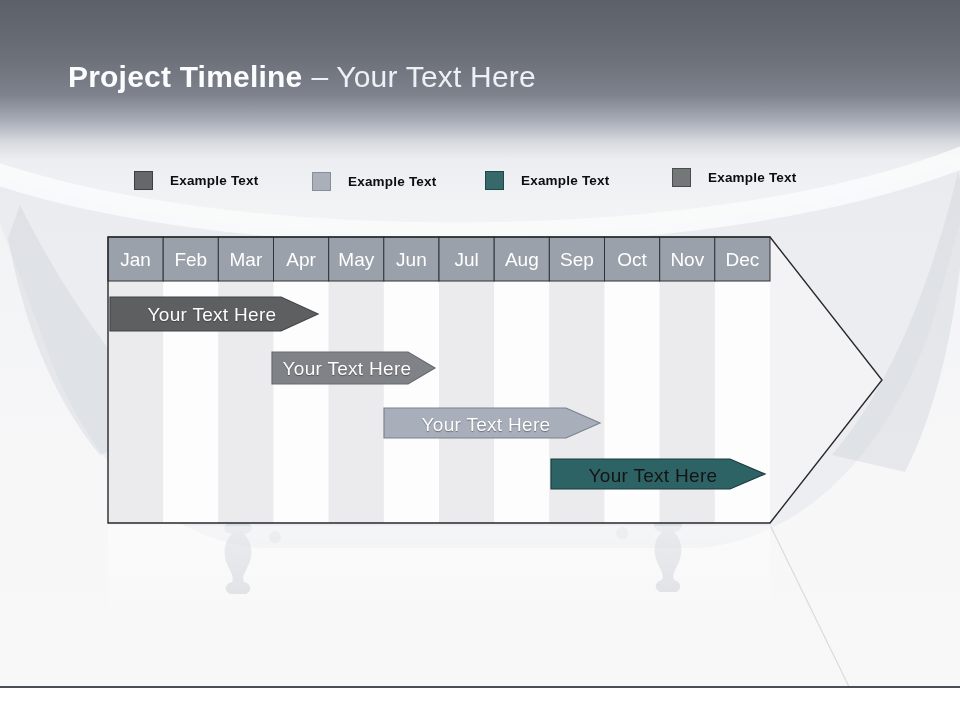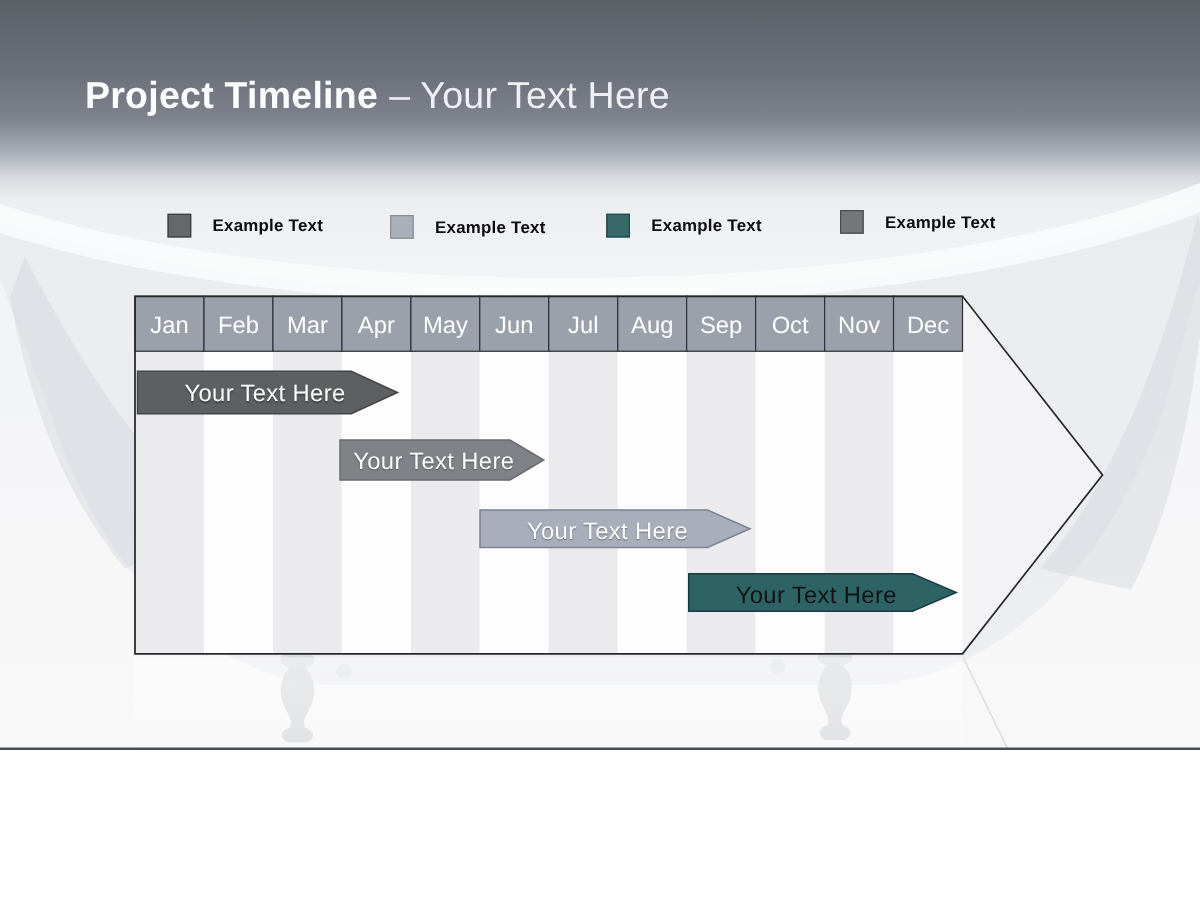--- a/index.html
+++ b/index.html
@@ -1,17 +1,17 @@
 <!DOCTYPE html>
 <html><head>
 <meta charset="utf-8">
 <style>
   html,body{margin:0;padding:0;background:#ffffff;}
   .slide{
-    position:relative;width:960px;height:600px;overflow:hidden;
+    position:relative;width:960px;height:688px;overflow:hidden;
     font-family:"Liberation Sans", sans-serif;
     background:linear-gradient(180deg,
       #5c6067 0px,#6c717a 60px,#7d828d 95px,#a6abb5 120px,
       #d7dade 142px,#edeef1 160px,#f2f3f5 210px,#f7f7f8 480px,#f8f8f9 100%);
   }
   .bg-svg,.chart-svg{position:absolute;}
   .bg-svg{left:0;top:0;z-index:1;}
   .chart-svg{left:100px;top:230px;z-index:3;}
   .title{position:absolute;left:68px;top:60px;z-index:4;font-size:30px;color:#fbfcfe;letter-spacing:.2px;white-space:nowrap;}
   .title .bold{font-weight:bold;}

